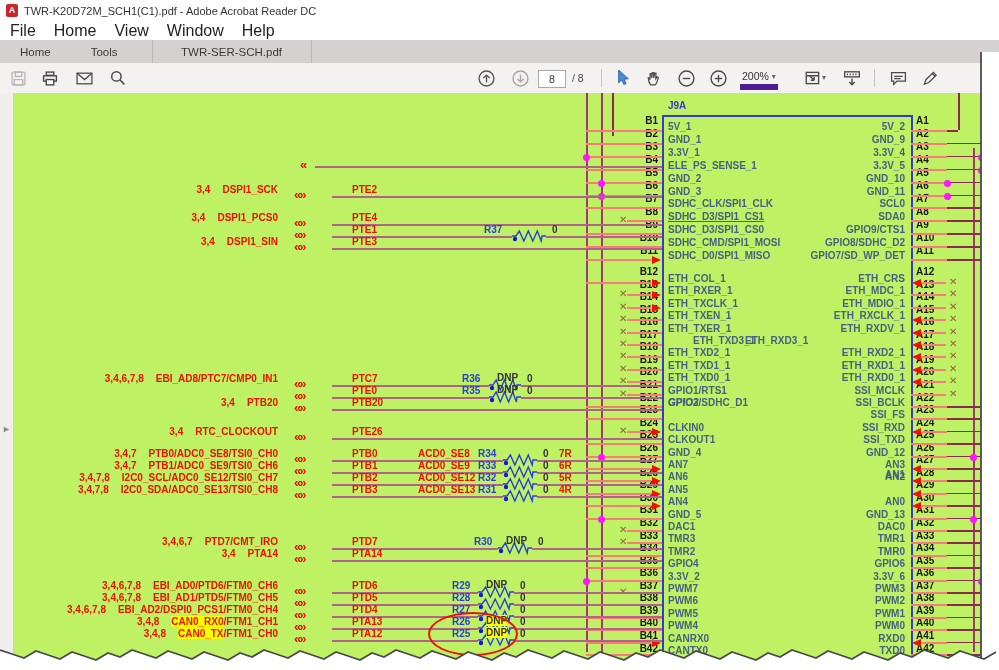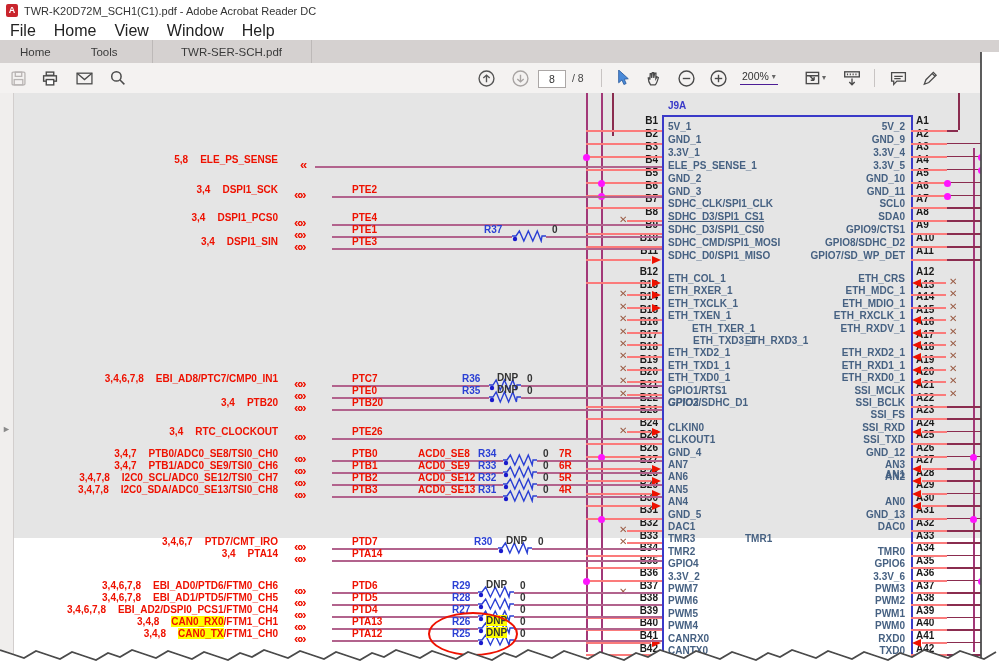--- a/index.html
+++ b/index.html
@@ -18,27 +18,27 @@
   .doctab{font-size:11.5px;color:#3a3a3a;padding:0 14px;display:flex;align-items:center;gap:8px;
           border-left:1px solid #bdb9b8;border-right:1px solid #bdb9b8;min-width:130px;justify-content:center}
   .doctab.active{background:#f4f2f1;border-right:1px solid #bdb9b8}
   .closex{font-size:11px;color:#555}
   #toolbar{left:0;top:63px;width:999px;height:30px;background:#f4f2f1;border-bottom:1px solid #bcb8b7}
   .tbtn{position:absolute;top:3px;width:24px;height:24px;display:flex;align-items:center;justify-content:center}
   .tdiv{position:absolute;top:6px;width:1px;height:18px;background:#c8c4c3}
   #pagebox{position:absolute;left:538px;top:7px;width:26px;height:16px;background:#fff;border:1px solid #aba7a6;
            font-size:10.5px;color:#333;text-align:center;line-height:16px}
   #pagetotal{position:absolute;left:572px;top:9px;font-size:10.5px;color:#444}
-  #zoomctl{position:absolute;left:740px;top:7px;font-size:10.5px;color:#333;border-bottom:1px solid #4c1d95;
+  #zoomctl{position:absolute;left:740px;top:7px;font-size:10.5px;color:#333;border-bottom:6px solid #4c1d95;
            padding:0 2px 2px 2px}
   .caret{display:inline-block;font-size:8px;color:#666;transform:translateY(-1px)}
   
   #navrail{left:0;top:93px;width:13px;height:577px;background:#f0eeed;border-right:1px solid #d2cecd}
   #navarrow{left:2px;top:424px;font-size:9px;color:#8a8a8a}
-  #page{left:14px;top:93px;width:985px;height:445px;background:#e5e5e5}
+  #page{left:14px;top:93px;width:985px;height:577px;background:#bef264}
   
   .hw{position:absolute;height:2px}
   .vw{position:absolute;width:2px}
   .nettext{position:absolute;font:bold 10px "Liberation Sans",sans-serif;white-space:pre}
   .pin{position:absolute;font:bold 10px "Liberation Sans",sans-serif;color:#1a1a1a;white-space:pre}
   .redtxt{color:#ee1100}
   .sigrow{position:absolute;display:flex;justify-content:flex-end;gap:12px;
           font:bold 10px "Liberation Sans",sans-serif;color:#ee1100;white-space:pre}
   .hl{background:#ffff00}
   .chev{position:absolute;font:bold 13px "Liberation Sans",sans-serif;color:#ee1100;letter-spacing:-2px;white-space:pre}
@@ -358,21 +358,21 @@
       <div class="arrR2" style="left: 638px; top: 210.8px;"></div>
       <div class="hw abs" style="left: 897px; top: 213.8px; width: 35px; background: rgb(251, 123, 123);"></div>
       <div class="xmark" style="left: 935px; top: 207.8px; color: rgb(154, 91, 68);">✕</div>
       <div class="nettext" style="left: 654px; top: 217.2px; color: rgb(70, 97, 130);">ETH_TXEN_1</div>
       <div class="nettext" style="left: 731px; top: 217.2px; color: rgb(70, 97, 130); width: 160px; text-align: right;">ETH_RXCLK_1</div>
       <div class="xmark" style="left: 605px; top: 220.2px; color: rgb(154, 91, 68);">✕</div>
       <div class="hw abs" style="left: 613px; top: 226.2px; width: 35px; background: rgb(251, 123, 123);"></div>
       <div class="arrL2" style="left: 898px; top: 223.2px;"></div>
       <div class="hw abs" style="left: 908px; top: 226.2px; width: 24px; background: rgb(251, 123, 123);"></div>
       <div class="xmark" style="left: 935px; top: 220.2px; color: rgb(154, 91, 68);">✕</div>
-      <div class="nettext" style="left: 654px; top: 229.6px; color: rgb(70, 97, 130); margin-left: 24px;">ETH_TXER_1</div>
+      <div class="nettext" style="left: 654px; top: 229.6px; color: rgb(70, 97, 130);">ETH_TXER_1</div>
       <div class="nettext" style="left: 731px; top: 229.6px; color: rgb(70, 97, 130); width: 160px; text-align: right;">ETH_RXDV_1</div>
       <div class="xmark" style="left: 605px; top: 232.6px; color: rgb(154, 91, 68);">✕</div>
       <div class="hw abs" style="left: 613px; top: 238.6px; width: 35px; background: rgb(251, 123, 123);"></div>
       <div class="arrL2" style="left: 898px; top: 235.6px;"></div>
       <div class="hw abs" style="left: 908px; top: 238.6px; width: 24px; background: rgb(251, 123, 123);"></div>
       <div class="xmark" style="left: 935px; top: 232.6px; color: rgb(154, 91, 68);">✕</div>
       <div class="nettext" style="left: 636px; top: 242px; color: rgb(70, 97, 130); padding-left: 43px;">ETH_TXD3_1</div>
       <div class="nettext" style="left: 731px; top: 242px; color: rgb(70, 97, 130); width: 160px; text-align: left;">ETH_RXD3_1</div>
       <div class="xmark" style="left: 605px; top: 245px; color: rgb(154, 91, 68);">✕</div>
       <div class="hw abs" style="left: 613px; top: 251px; width: 35px; background: rgb(251, 123, 123);"></div>
@@ -471,21 +471,21 @@
       <div class="hw abs" style="left: 933px; top: 424.6px; width: 36px; background: rgb(138, 44, 79); height: 1.5px;"></div>
       <div class="dotm" style="left: 584px; top: 422.6px;"></div>
       <div class="dotm" style="left: 956px; top: 422.6px;"></div>
       <div class="nettext" style="left: 654px; top: 428px; color: rgb(70, 97, 130);">DAC1</div>
       <div class="nettext" style="left: 731px; top: 428px; color: rgb(70, 97, 130); width: 160px; text-align: right;">DAC0</div>
       <div class="xmark" style="left: 605px; top: 431px; color: rgb(154, 91, 68);">✕</div>
       <div class="hw abs" style="left: 613px; top: 437px; width: 35px; background: rgb(251, 123, 123);"></div>
       <div class="hw abs" style="left: 897px; top: 437px; width: 36px; background: rgb(251, 123, 123);"></div>
       <div class="hw abs" style="left: 933px; top: 437px; width: 36px; background: rgb(138, 44, 79); height: 1.5px;"></div>
       <div class="nettext" style="left: 654px; top: 440.4px; color: rgb(70, 97, 130);">TMR3</div>
-      <div class="nettext" style="left: 731px; top: 440.4px; color: rgb(70, 97, 130); width: 160px; ">TMR1</div>
+      <div class="nettext" style="left: 731px; top: 440.4px; color: rgb(70, 97, 130); width: 160px; text-align: right;">TMR1</div>
       <div class="xmark" style="left: 605px; top: 443.4px; color: rgb(154, 91, 68);">✕</div>
       <div class="hw abs" style="left: 613px; top: 449.4px; width: 35px; background: rgb(251, 123, 123);"></div>
       <div class="hw abs" style="left: 897px; top: 449.4px; width: 36px; background: rgb(251, 123, 123);"></div>
       <div class="hw abs" style="left: 933px; top: 449.4px; width: 36px; background: rgb(138, 44, 79); height: 1.5px;"></div>
       <div class="nettext" style="left: 654px; top: 452.8px; color: rgb(70, 97, 130);">TMR2</div>
       <div class="nettext" style="left: 731px; top: 452.8px; color: rgb(70, 97, 130); width: 160px; text-align: right;">TMR0</div>
       <div class="hw abs" style="left: 572px; top: 461.8px; width: 76px; background: rgb(251, 123, 123);"></div>
       <div class="hw abs" style="left: 897px; top: 461.8px; width: 36px; background: rgb(251, 123, 123);"></div>
       <div class="hw abs" style="left: 933px; top: 461.8px; width: 36px; background: rgb(138, 44, 79); height: 1.5px;"></div>
       <div class="nettext" style="left: 654px; top: 465.2px; color: rgb(70, 97, 130);">GPIO4</div>
@@ -526,21 +526,20 @@
       <div class="hw abs" style="left: 572px; top: 548.6px; width: 65px; background: rgb(251, 123, 123);"></div>
       <div class="arrR2" style="left: 638px; top: 545.6px;"></div>
       <div class="arrL2" style="left: 898px; top: 545.6px;"></div>
       <div class="hw abs" style="left: 908px; top: 548.6px; width: 25px; background: rgb(251, 123, 123);"></div>
       <div class="hw abs" style="left: 933px; top: 548.6px; width: 36px; background: rgb(138, 44, 79); height: 1.5px;"></div>
       <div class="nettext" style="left: 654px; top: 552px; color: rgb(70, 97, 130);">CANTX0</div>
       <div class="nettext" style="left: 731px; top: 552px; color: rgb(70, 97, 130); width: 160px; text-align: right;">TXD0</div>
       <div class="hw abs" style="left: 572px; top: 561px; width: 76px; background: rgb(251, 123, 123);"></div>
       <div class="hw abs" style="left: 897px; top: 561px; width: 36px; background: rgb(251, 123, 123);"></div>
       <div class="hw abs" style="left: 933px; top: 561px; width: 36px; background: rgb(138, 44, 79); height: 1.5px;"></div>
-      <div class="sigrow" style="left: -14px; top: 61px; width: 278px;"><span>5,8</span><span>ELE_PS_SENSE</span></div>
       <div class="chev" style="left: 286px; top: 64px;">«</div>
       <div class="hw abs" style="left: 301px; top: 73px; width: 347px; background: rgb(178, 99, 141); height: 1.5px;"></div>
       <div class="sigrow" style="left: -14px; top: 91px; width: 278px;"><span>3,4</span><span>DSPI1_SCK</span></div>
       <div class="chev" style="left: 280px; top: 94px;">«»</div>
       <div class="hw abs" style="left: 318px; top: 103px; width: 330px; background: rgb(178, 99, 141); height: 1.5px;"></div>
       <div class="nettext redtxt" style="left: 338px; top: 91px;">PTE2</div>
       <div class="sigrow" style="left: -14px; top: 119px; width: 278px;"><span>3,4</span><span>DSPI1_PCS0</span></div>
       <div class="chev" style="left: 280px; top: 122px;">«»</div>
       <div class="hw abs" style="left: 318px; top: 131px; width: 330px; background: rgb(178, 99, 141); height: 1.5px;"></div>
       <div class="nettext redtxt" style="left: 338px; top: 119px;">PTE4</div>

